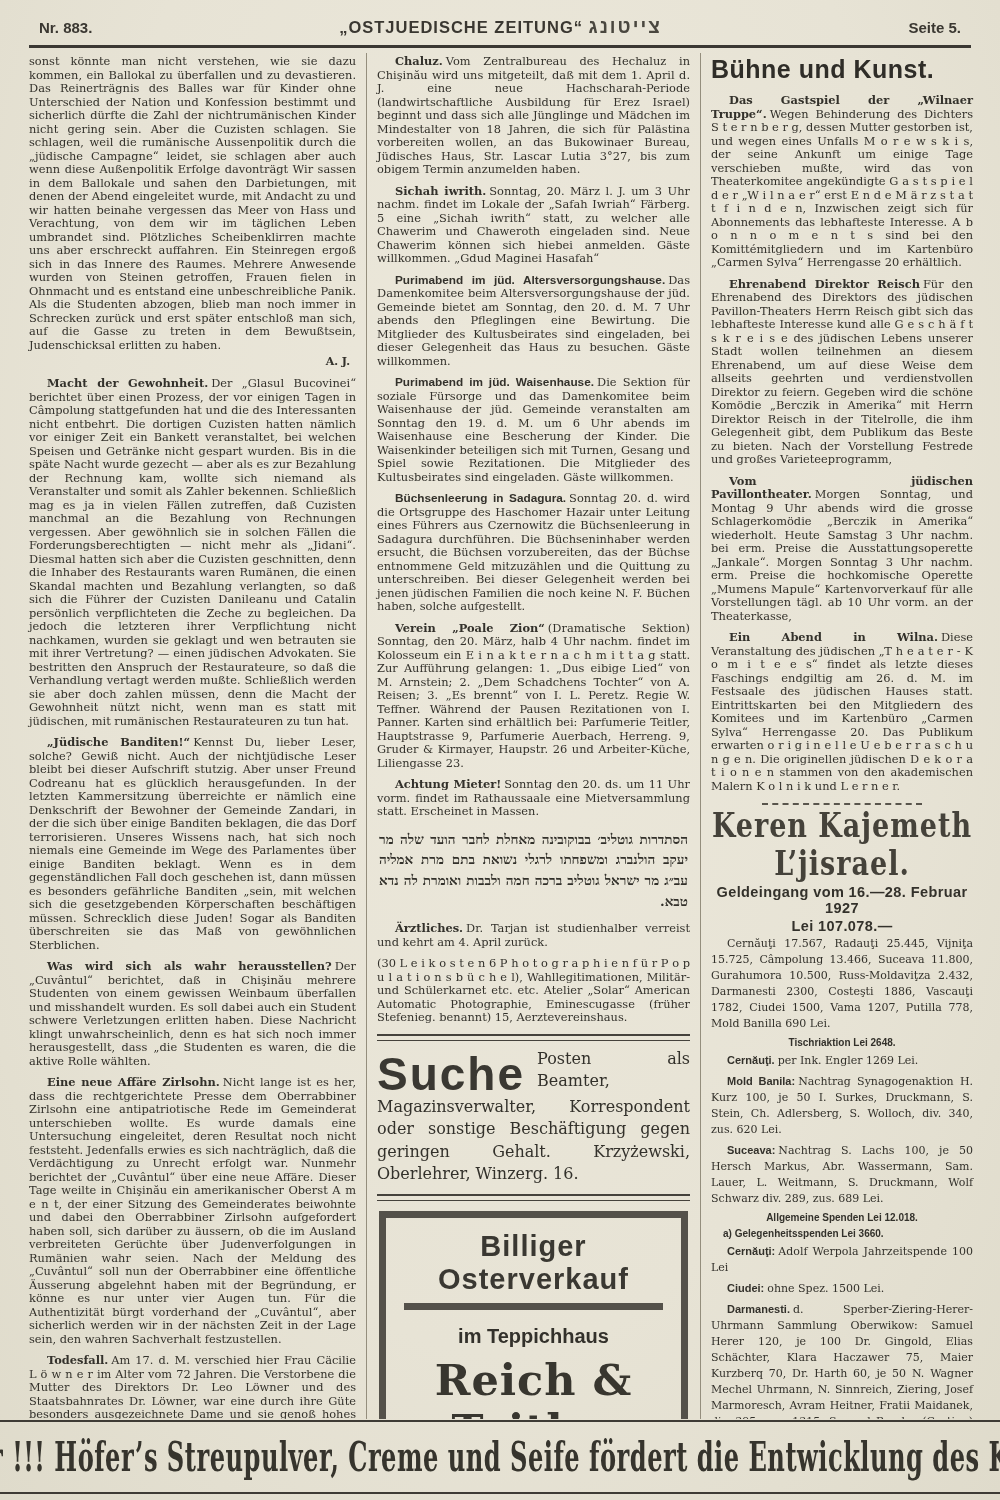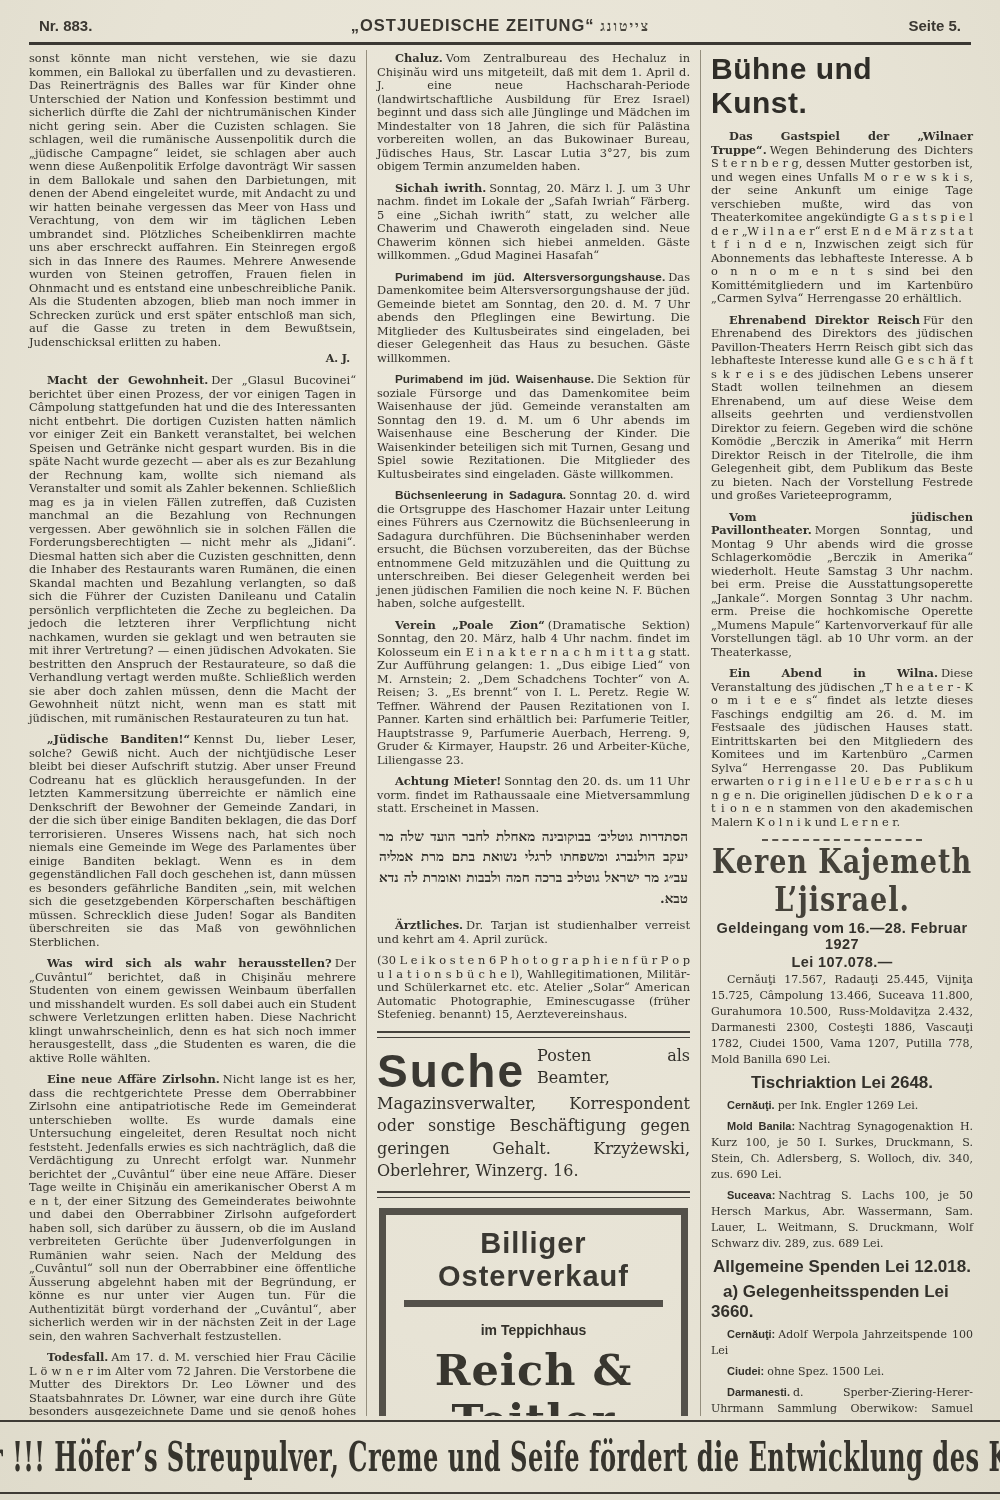--- a/index.html
+++ b/index.html
@@ -14,21 +14,21 @@
     padding:6px 25px 0;
     background:radial-gradient(ellipse at 50% 35%, #ece8db 0%, #e7e3d5 60%, #dfdbcb 100%);
   }
   
   .masthead{
     display:flex;justify-content:space-between;align-items:baseline;
     font-family:"Liberation Sans",sans-serif;font-weight:bold;
     padding:10px 14px 7px;font-size:15px;color:#3a3731;
   }
   .masthead .m-center{font-size:16.5px;letter-spacing:1px;}
-  .masthead .heb-small{font-size:14px;letter-spacing:2px;color:#4a473f;font-family:Liberation Serif, serif;}
+  .masthead .heb-small{font-size:19px;letter-spacing:2px;color:#4a473f;}
   .rule-heavy{border-top:3px solid #3b3833;margin:0 4px;}
   
   .columns{display:flex;height:1366px;overflow:hidden;margin-top:5px;justify-content:center;}
   .col{overflow:hidden;box-sizing:border-box;}
   .col-left{width:342px;padding:2px 10px 0 4px;border-right:1px solid #948e7d;}
   .col-mid{width:334px;padding:2px 10px 0 10px;border-right:1px solid #948e7d;}
   .col-right{flex:1;padding:2px 2px 0 10px;}
   
   .art{margin:0 0 8px;text-align:justify;font-size:11.4px;line-height:13.5px;text-indent:18px;}
   .art .lead{font-weight:bold;margin-right:3px;}
@@ -39,33 +39,33 @@
   .heb-par{direction:rtl;text-align:justify;font-weight:bold;font-size:13.5px;line-height:1.55;margin:10px 2px;}
   .rule-double{height:4px;border-top:2px solid #45423c;border-bottom:1px solid #45423c;margin:9px 0 7px;}
   .suche{margin:4px 0 8px;font-size:16px;line-height:1.38;text-align:justify;}
   .suche-big{
     float:left;font-family:"Liberation Sans",sans-serif;font-weight:bold;
     font-size:46px;line-height:0.95;letter-spacing:2px;margin:5px 12px 0 0;color:#3a3832;
   }
   .osterbox{border:7px solid #54514a;margin:10px 2px 0;padding:12px 12px 9px;}
   .oster-title{font-family:"Liberation Sans",sans-serif;font-weight:bold;font-size:29px;text-align:center;letter-spacing:1px;color:#3a3832;}
   .oster-bar{height:7px;background:#54514a;margin:7px 6px 15px;}
-  .oster-sub{text-align:center;font-family:"Liberation Sans",sans-serif;font-weight:bold;font-size:14px;margin-bottom:7px;}
+  .oster-sub{text-align:center;font-family:"Liberation Sans",sans-serif;font-weight:bold;font-size:20px;margin-bottom:7px;}
   .oster-name{text-align:center;font-weight:bold;font-size:43px;letter-spacing:1px;margin:0 0 9px;color:#38362f;}
   
-  .kunst-head{font-family:"Liberation Sans",sans-serif;font-weight:bold;font-size:30px;letter-spacing:0.5px;margin:0 0 10px;color:#2f2d28;}
+  .kunst-head{font-family:"Liberation Sans",sans-serif;font-weight:bold;font-size:25px;letter-spacing:0.5px;margin:0 0 10px;color:#2f2d28;}
   .kkl-squiggle{border-top:2px dashed #59554c;width:160px;margin:10px auto 8px;}
   .kkl-title{
     text-align:center;font-weight:bold;font-size:27px;letter-spacing:1px;color:#45423a;
     transform:scaleY(1.25);transform-origin:center;margin:2px 0 9px;
   }
   .kkl-sub{text-align:center;font-family:"Liberation Sans",sans-serif;font-weight:bold;font-size:14.5px;letter-spacing:0.4px;margin:0 0 2px;}
   .kk{font-size:11px;line-height:16px;text-align:justify;text-indent:16px;margin:0 0 4px;}
   .kk .fat{font-family:"Liberation Sans",sans-serif;font-weight:bold;margin-right:3px;}
-  .kk-head{text-align:center;font-family:"Liberation Sans",sans-serif;font-weight:bold;font-size:17px;margin:5px 0 4px;}
+  .kk-head{text-align:center;font-family:"Liberation Sans",sans-serif;font-weight:bold;font-size:10px;margin:5px 0 4px;}
   .kk-head.hleft{text-align:left;text-indent:12px;}
   
   .banner{
     position:absolute;left:0;right:0;bottom:6px;height:70px;
     border-top:2px solid #3e3b35;border-bottom:2px solid #3e3b35;
     display:flex;align-items:center;justify-content:center;
   }
   .banner-text{
     font-weight:bold;font-size:26px;white-space:nowrap;color:#36342d;
     transform:scale(0.93,1.55);letter-spacing:0.5px;
@@ -143,21 +143,21 @@
       <p class="art"><b class="lead">Ein Abend in Wilna.</b><span>Diese Veranstaltung des jüdischen „T h e a t e r - K o m i t e e s“ findet als letzte dieses Faschings endgiltig am 26. d. M. im Festsaale des jüdischen Hauses statt. Eintrittskarten bei den Mitgliedern des Komitees und im Kartenbüro „Carmen Sylva“ Herrengasse 20. Das Publikum erwarten o r i g i n e l l e  U e b e r r a s c h u n g e n. Die originellen jüdischen D e k o r a t i o n e n stammen von den akademischen Malern K o l n i k und L e r n e r.</span></p>
 
       <div class="kkl-squiggle"></div>
       <div class="kkl-title">Keren Kajemeth L’jisrael.</div>
       <div class="kkl-sub">Geldeingang vom 16.—28. Februar 1927</div>
       <div class="kkl-sub">Lei 107.078.—</div>
 
       <p class="kk"><span>Cernăuţi 17.567, Radauţi 25.445, Vijniţa 15.725, Câmpolung 13.466, Suceava 11.800, Gurahumora 10.500, Russ-Moldaviţza 2.432, Darmanesti 2300, Costeşti 1886, Vascauţi 1782, Ciudei 1500, Vama 1207, Putilla 778, Mold Banilla 690 Lei.</span></p>
       <p class="kk-head">Tischriaktion Lei 2648.</p>
       <p class="kk"><b class="fat">Cernăuţi.</b><span>per Ink. Engler 1269 Lei.</span></p>
-      <p class="kk"><b class="fat">Mold Banila:</b><span>Nachtrag Synagogenaktion H. Kurz 100, je 50 I. Surkes, Druckmann, S. Stein, Ch. Adlersberg, S. Wolloch, div. 340, zus. 690 Lei.</span></p>
+      <p class="kk"><b class="fat">Mold Banila:</b><span>Nachtrag Synagogenaktion H. Kurz 100, je 50 I. Surkes, Druckmann, S. Stein, Ch. Adlersberg, S. Wolloch, div. 340, zus. 620 Lei.</span></p>
       <p class="kk"><b class="fat">Suceava:</b><span>Nachtrag S. Lachs 100, je 50 Hersch Markus, Abr. Wassermann, Sam. Lauer, L. Weitmann, S. Druckmann, Wolf Schwarz div. 289, zus. 689 Lei.</span></p>
       <p class="kk-head">Allgemeine Spenden Lei 12.018.</p>
       <p class="kk-head hleft">a) Gelegenheitsspenden Lei 3660.</p>
       <p class="kk"><b class="fat">Cernăuţi:</b><span>Adolf Werpola Jahrzeitspende 100 Lei</span></p>
       <p class="kk"><b class="fat">Ciudei:</b><span>ohne Spez. 1500 Lei.</span></p>
       <p class="kk"><b class="fat">Darmanesti.</b><span>d. Sperber-Ziering-Herer-Uhrmann Sammlung Oberwikow: Samuel Herer 120, je 100 Dr. Gingold, Elias Schächter, Klara Haczawer 75, Maier Kurzberq 70, Dr. Harth 60, je 50 N. Wagner Mechel Uhrmann, N. Sinnreich, Ziering, Josef Marmoresch, Avram Heitner, Fratii Maidanek, div. 395, zus. 1315, Samuel Ramler (Costina) 125 inges. 1440 L.</span></p>
       <p class="kk"><b class="fat">Gurahumora:</b><span>Löwy Tauber 50 Lei.</span></p>
       <p class="kk"><b class="fat">Văşcăuţi.</b><span>ohne Spezif. 570 Lei.</span></p>
       <p class="kk-head hleft">b). Sammlung bei Familienfesten L. 8.358.</p>
       <p class="kk"><b class="fat">Darmanesti.</b><span>d. Frl. B. Sperber—L. Riegler Jakob Sandberg Smlg. anl. Hochzeit Löwy—Fischler: Hermann Feibel 60, je 50, Brautpaar, Menasche Fischler; div. 700, zus. 860 Lei.</span></p>

